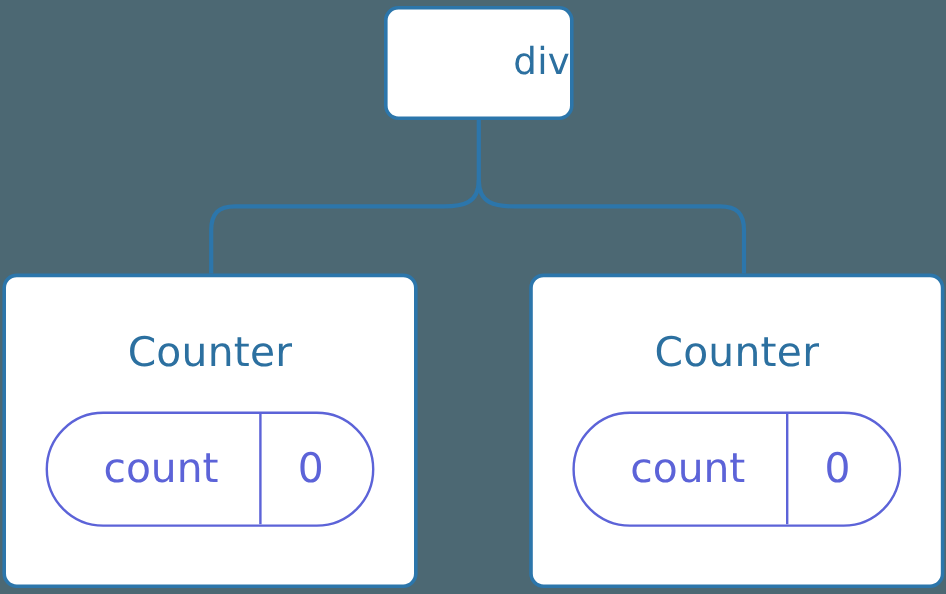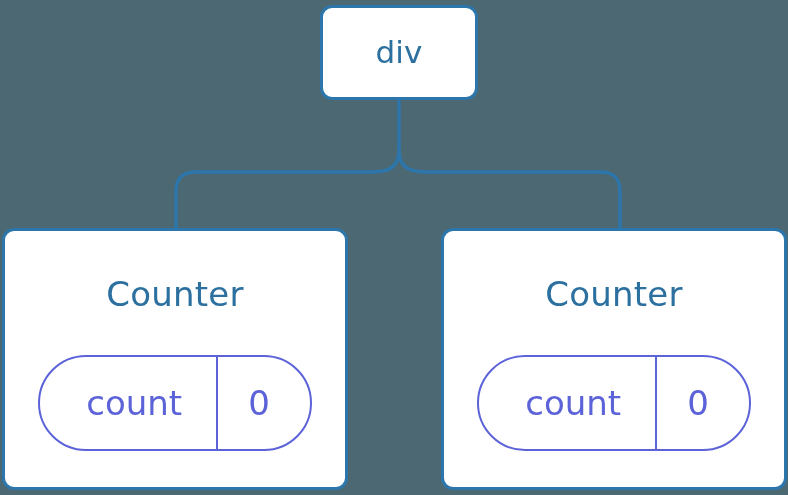--- a/index.html
+++ b/index.html
@@ -42,20 +42,21 @@
   }
 
   
   .node-root {
     left: 320px;
     top: 5px;
     width: 158px;
     height: 95px;
     border-radius: 12px;
     justify-content: center;
+    align-items: flex-end;
   }
   .node-root .node-title {
     font-size: 31px;
     color: #2c70a0;
     letter-spacing: 0.2px;
     line-height: 1;
   }
 
   
   .node-component {
@@ -69,21 +70,21 @@
 
   .node-component .node-title {
     font-size: 34px;
     color: #2c70a0;
     line-height: 1;
     letter-spacing: 0.2px;
   }
 
   
   .state-pill {
-    margin-top: 44px;
+    margin-top: 32px;
     display: flex;
     align-items: stretch;
     height: 96px;
     border: 2px solid #5c63d8;
     border-radius: 48px;
     box-sizing: border-box;
     background: #ffffff;
     overflow: hidden;
   }
   .state-key {

